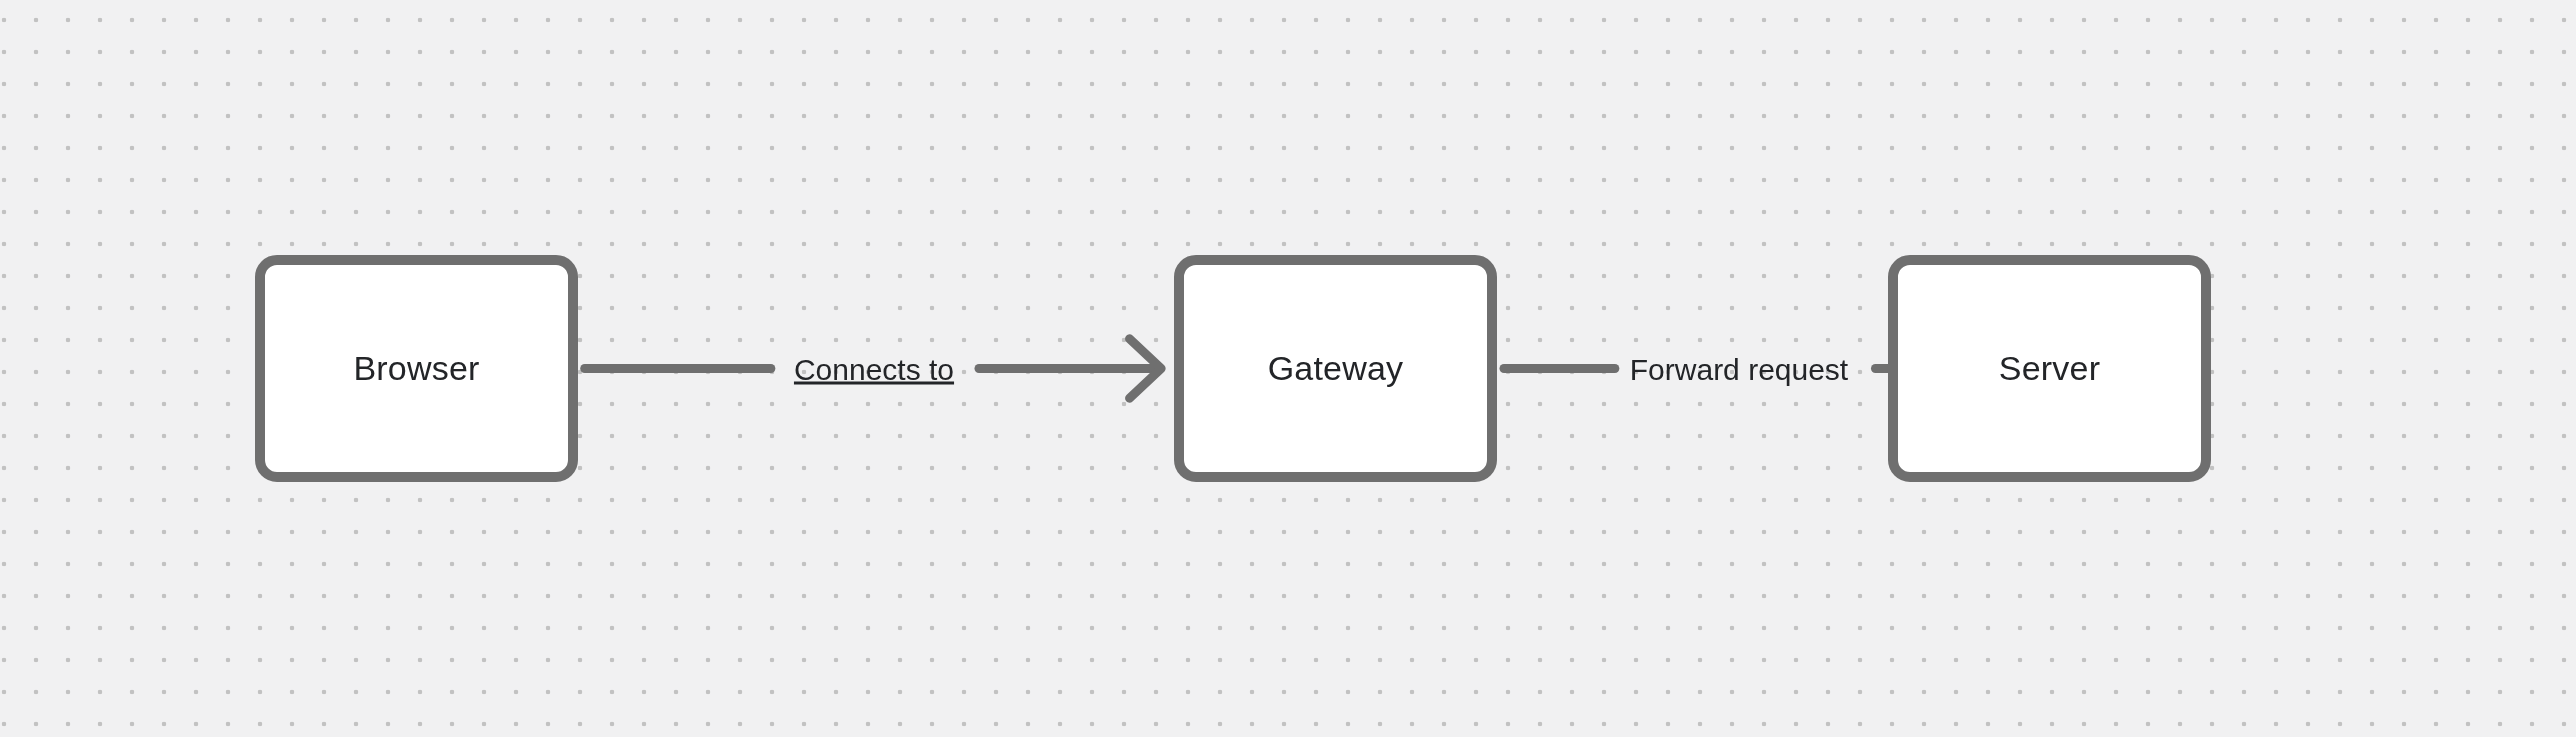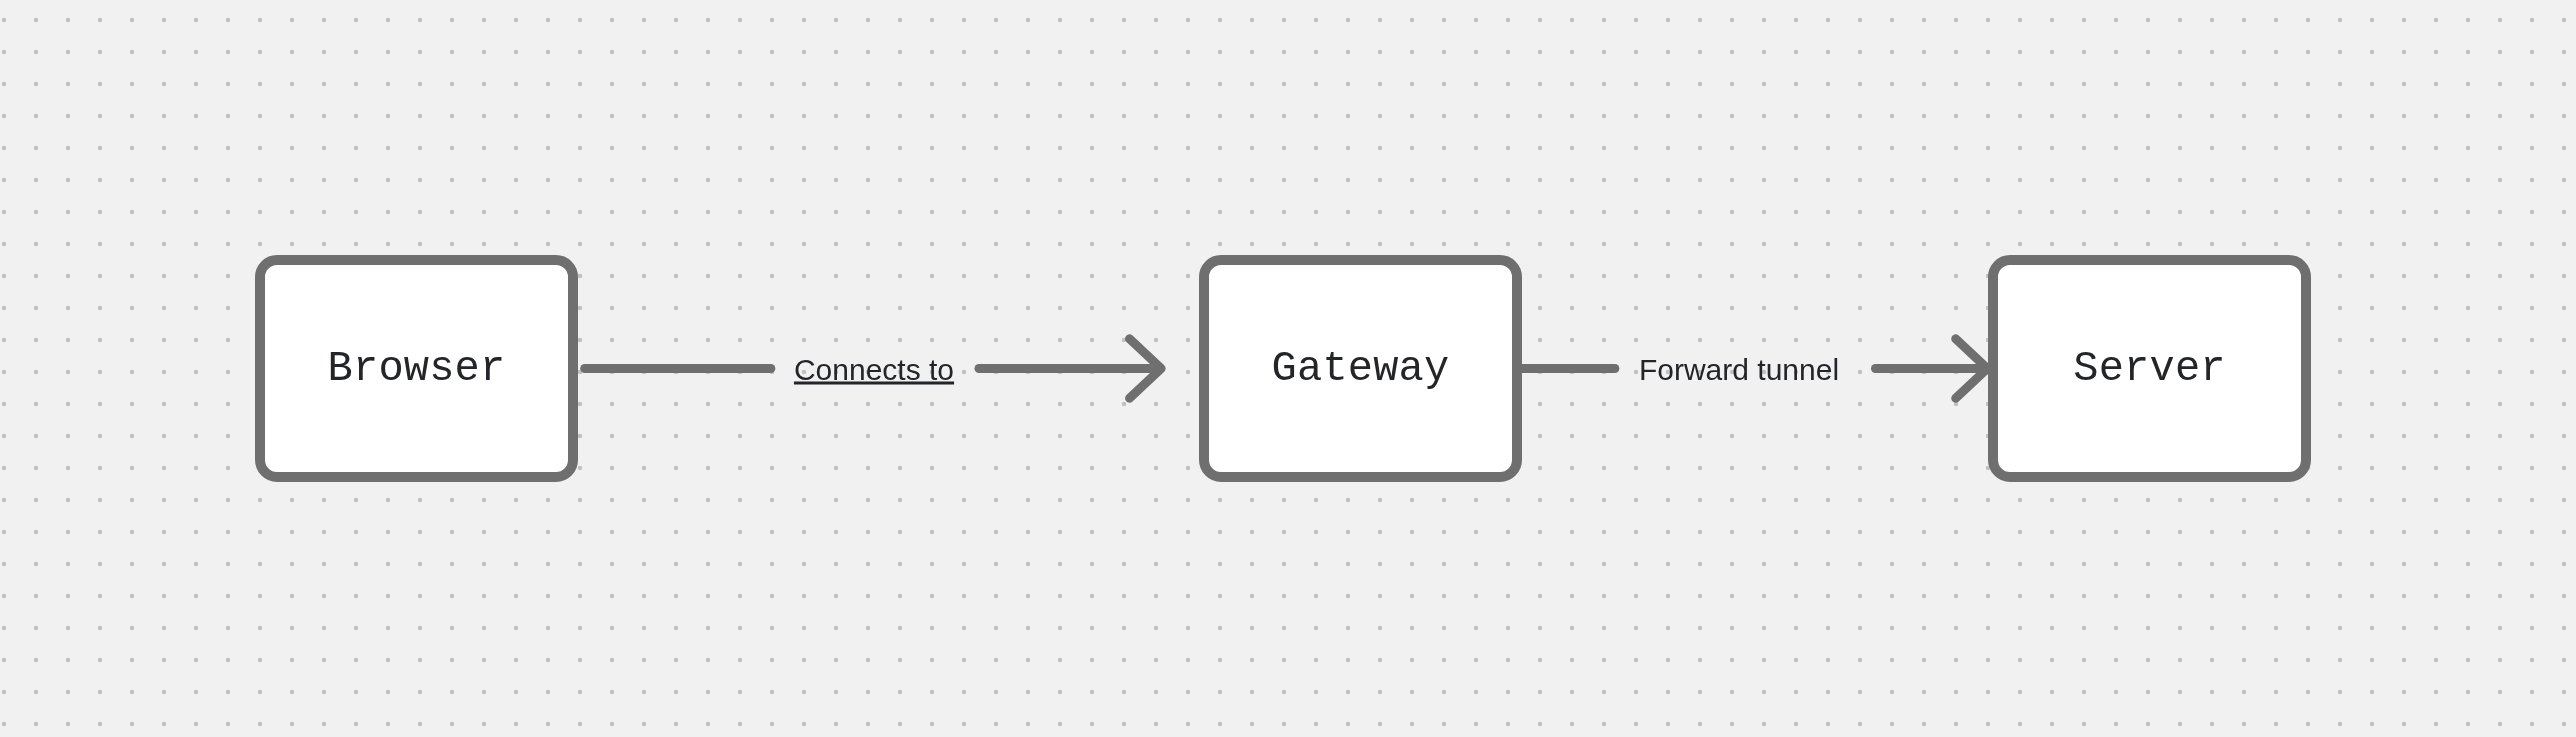--- a/index.html
+++ b/index.html
@@ -24,29 +24,28 @@
     height: 227px;
     box-sizing: border-box;
     background: #ffffff;
     border: 10px solid #6f6f6f;
     border-radius: 22px;
     display: flex;
     align-items: center;
     justify-content: center;
   }
   .node-label {
-    font-size: 42px;
+    font-size: 34px;
     color: #232528;
     letter-spacing: 0.2px;
     user-select: none;
-    font-family: Liberation Mono, monospace;
   }
   #node-browser { left: 255px; }
-  #node-gateway { left: 1174px; margin-left: 25px; }
-  #node-server  { left: 1988px; }
+  #node-gateway { left: 1174px; }
+  #node-server  { left: 1888px; }
 
   .edges-layer {
     position: absolute;
     left: 0; top: 0;
     width: 2576px;
     height: 737px;
     pointer-events: none;
   }
   .edges-layer * { pointer-events: auto; }
   .edge-stroke {
@@ -83,21 +82,21 @@
     <g>
       <path class="edge-stroke" d="M 1518 372 L 1630 372"></path>
       <path class="edge-stroke" d="M 1893 372 L 2001 372"></path>
       <path class="edge-stroke" d="M 1974 342 L 2006 372 L 1974 402"></path>
     </g>
   </svg>
 
   <div class="edge-label" id="edge-label-1">Connects to</div>
 
   <div class="edge-label" id="edge-label-2">
-    <div>Forward tunnel</div>
+    <div>Forward request</div>
   </div>
 
   <div class="node" id="node-browser">
     <span class="node-label">Browser</span>
   </div>
 
   <div class="node" id="node-gateway">
     <span class="node-label">Gateway</span>
   </div>
 

